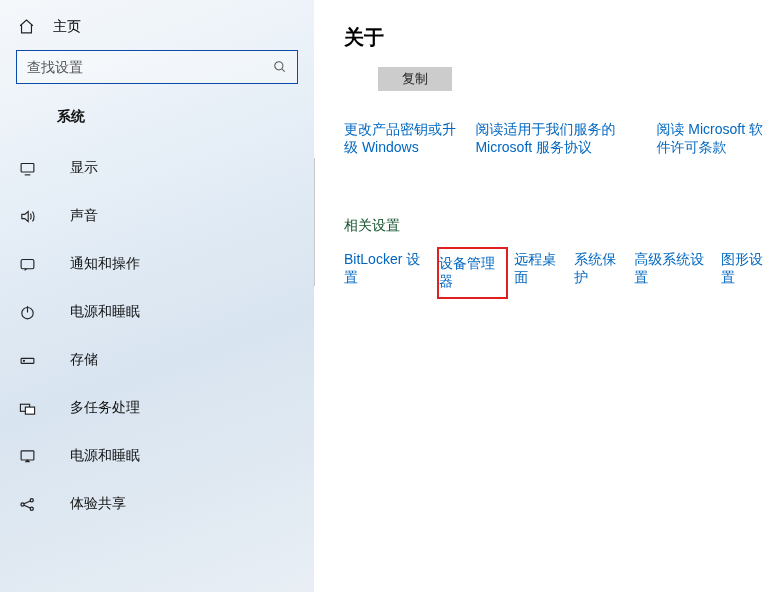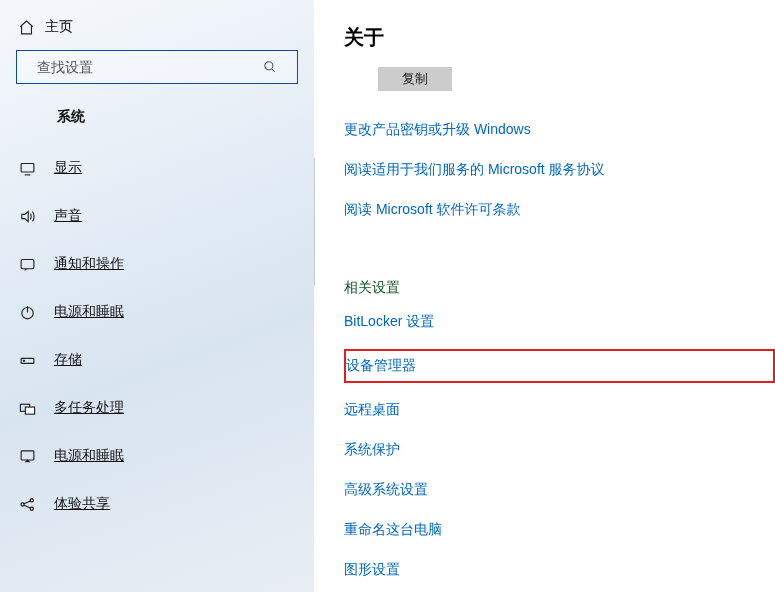--- a/index.html
+++ b/index.html
@@ -16,33 +16,33 @@
   .sidebar {
     width: 314px;
     height: 100%;
     background: linear-gradient(160deg, #f5f8fb 0%, #e4edf6 35%, #d8e4f0 60%, #e8eef4 100%);
     padding: 14px 0 0 0;
     position: relative;
   }
   .sidebar-inner { padding-left: 16px; padding-right: 16px; }
   .home-row {
     display: flex;
-    align-items: center;
-    gap: 10px;
+    align-items: flex-start;
+    gap: 18px;
     padding: 4px 0 14px 2px;
     font-size: 14px;
   }
   .icon { display: inline-flex; align-items: center; justify-content: center; color:#222; }
   .search-box {
     border: 1px solid #0a4aa8;
     background: rgba(255,255,255,0.35);
     height: 34px;
     display: flex;
     align-items: center;
-    padding: 0 20px;
+    padding: 0 10px;
     margin-bottom: 22px;
   }
   .search-box input {
     flex: 1;
     border: none;
     background: transparent;
     outline: none;
     font-size: 14px;
     color: #555;
   }
@@ -50,27 +50,26 @@
   .search-icon { color:#555; margin-left:6px; }
   .section-header {
     font-weight: 700;
     color:#111;
     padding: 2px 0 18px 0;
     margin-left: 41px;
   }
   .nav-item {
     display: flex;
     align-items: center;
-    gap: 18px;
+    gap: 34px;
     height: 48px;
     padding-left: 2px;
     font-size: 14px;
     color: #111;
     cursor: pointer;
-    text-decoration: underline;
   }
   .nav-item .icon { width: 18px; }
   .main {
     flex: 1;
     position: relative;
     padding: 24px 0 0 30px;
     background: #fff;
   }
   .divider {
     position: absolute;
@@ -108,21 +107,21 @@
     padding: 8px 0;
     margin-top: 44px;
   }
   .highlighted {
     display: inline-block;
     padding: 6px 0;
     border: 2px solid #e02020;
     color: #0067c0;
     margin: 4px 0;
   }
-  .links-block { display: flex; flex-direction: column; gap: 6px; }
+  .links-block { display: flex; flex-direction: row; gap: 6px; }
 </style>
 </head>
 <body>
 
 <div class="sidebar">
   <div class="sidebar-inner">
 
     <div class="home-row">
       <span class="icon">
         <svg width="17" height="17" viewBox="0 0 24 24" fill="none" stroke="#222" stroke-width="1.6">
@@ -247,16 +246,15 @@
   </div>
 
   <div class="section-label">相关设置</div>
 
   <div class="links-block" id="related-links">
       <span class="link">BitLocker 设置</span>
       <span class="highlighted">设备管理器</span>
       <span class="link">远程桌面</span>
       <span class="link">系统保护</span>
       <span class="link">高级系统设置</span>
-      <span class="link">重命名这台电脑</span>
       <span class="link">图形设置</span>
     </div>
 </div>
 
 </body></html>

